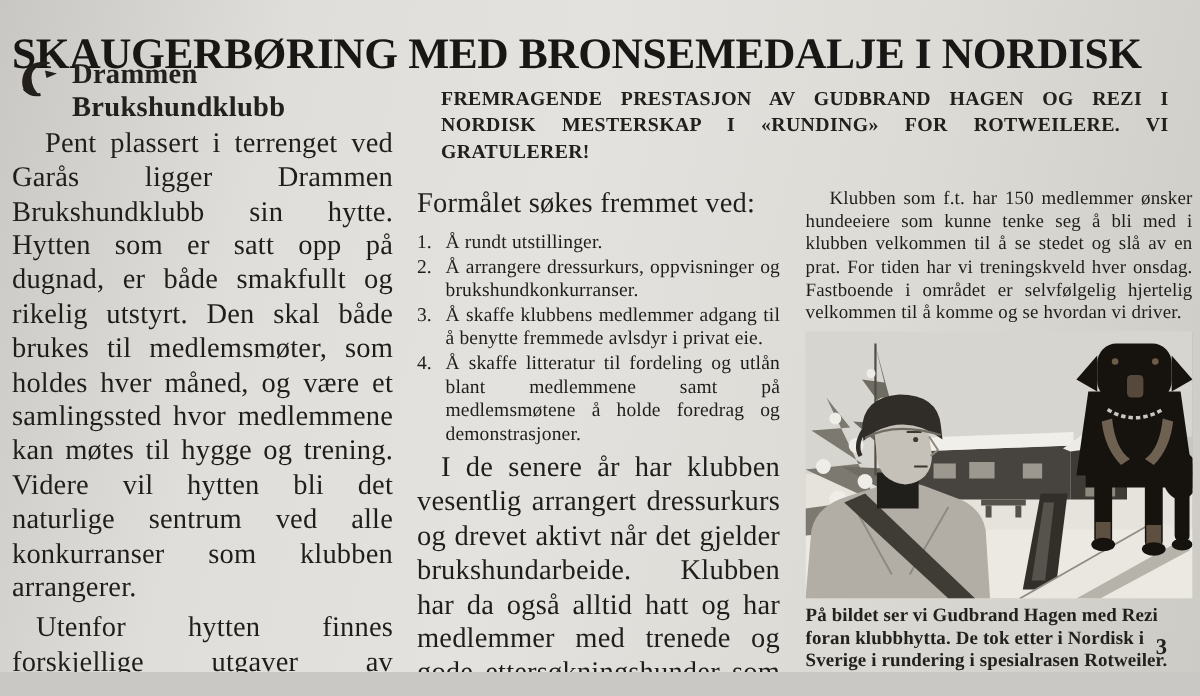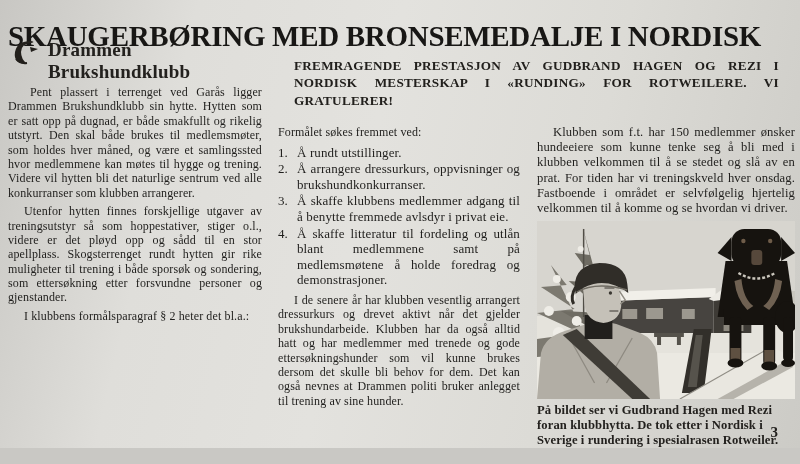--- a/index.html
+++ b/index.html
@@ -14,21 +14,21 @@
     position:absolute;top:1px;left:8px;width:788px;
     font-size:29px;font-weight:bold;letter-spacing:-0.3px;white-space:nowrap;
     color:#181715;
   }
   
   .col-left{position:absolute;left:8px;top:39px;width:254px;}
   .club-logo{position:absolute;left:2px;top:0;width:32px;height:28px;}
   .col-left h2{
     margin:0 0 2px 40px;font-size:19px;font-weight:bold;letter-spacing:0.2px;color:#23211e;
   }
-  p{margin:0 0 4px 0;font-size:12px;line-height:1.2;text-align:justify;letter-spacing:0.12px;}
+  p{margin:0 0 4px 0;font-size:19px;line-height:1.2;text-align:justify;letter-spacing:0.12px;}
   p.indent{text-indent:16px;}
   p.first{ text-indent:22px; }
   
   .right-region{position:absolute;left:278px;top:41px;width:517px;}
   .subhead{
     font-size:13.2px;font-weight:bold;line-height:1.32;text-align:justify;
     letter-spacing:0.25px;color:#22201d;margin:16px;
   }
   .two-cols{display:flex;gap:17px;margin-top:11px;}
   .col-mid{width:242px;}

